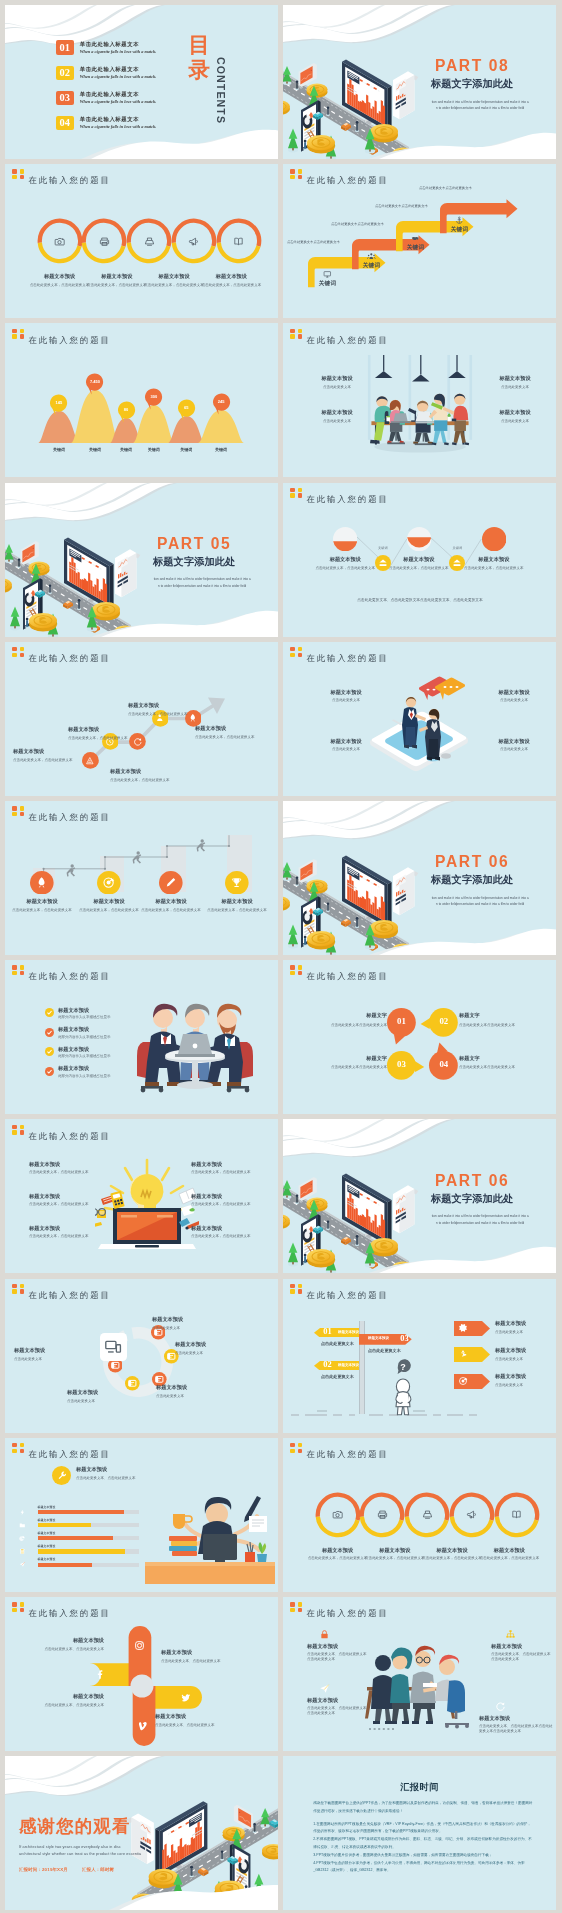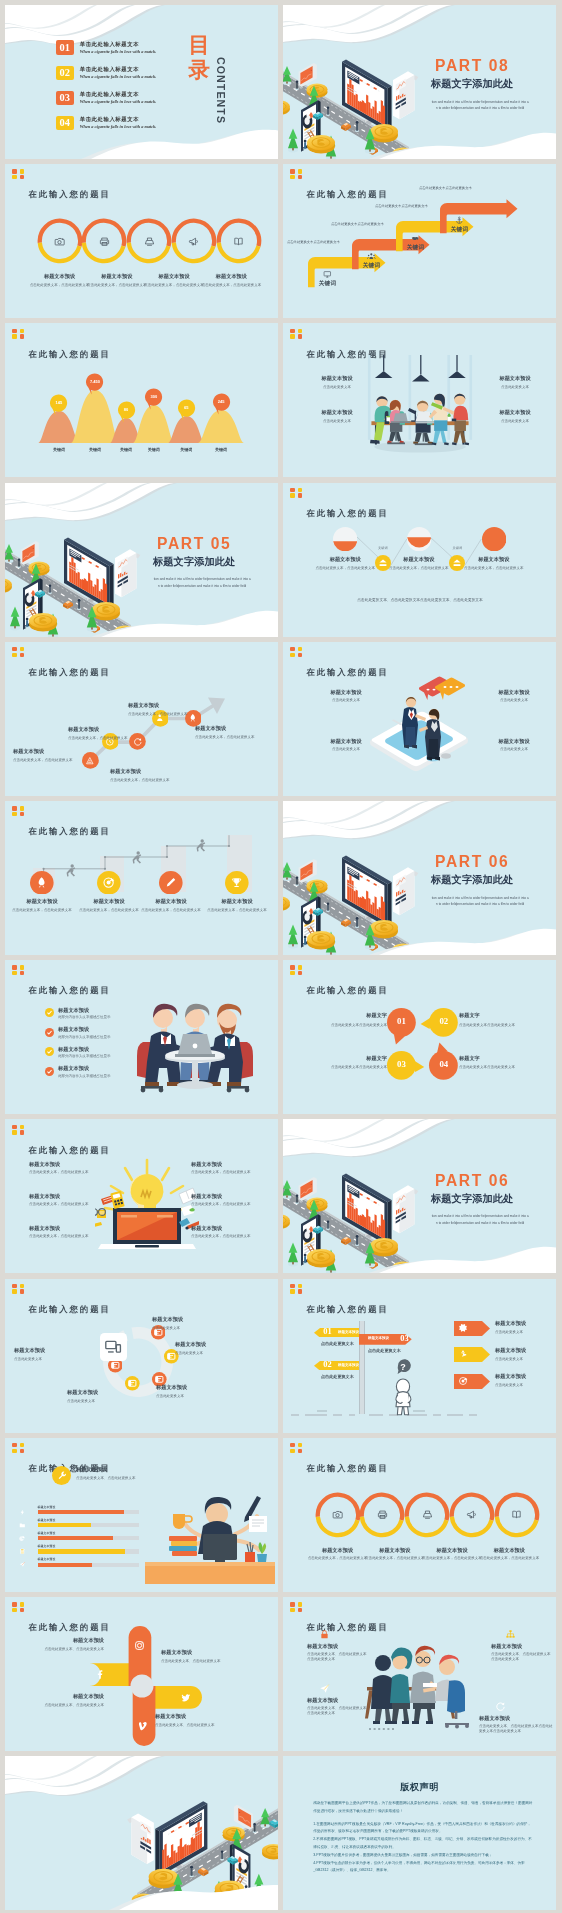--- a/index.html
+++ b/index.html
@@ -6,21 +6,21 @@
 body{width:562px;height:1913px;font-family:"Liberation Sans",sans-serif;overflow:hidden;position:relative;}
 #grid{position:absolute;left:5px;top:5px;width:551px;height:1902px;}
 .slide{position:absolute;width:273px;height:154px;background:#d5ebf1;overflow:hidden;box-sizing:border-box;}
 .hdr{position:absolute;left:6.8px;top:5.2px;display:flex;align-items:flex-start;}
 .badge{width:12.5px;height:10.5px;position:relative;flex:none;}
 .badge i{position:absolute;width:4.8px;height:4.4px;border-radius:1px;display:block;}
 .badge i:nth-child(1){left:0;top:0;background:#ef6f3c;}
 .badge i:nth-child(2){left:7.8px;top:0;background:#f6c518;}
 .badge i:nth-child(3){left:0;top:5.6px;background:#f6c518;}
 .badge i:nth-child(4){left:7.8px;top:5.6px;background:#ef6f3c;}
-.hdr .t{margin-left:4.2px;margin-top:21px;font-size:8.4px;font-weight:bold;color:#3f4b55;letter-spacing:1.9px;line-height:1;white-space:nowrap;}
+.hdr .t{margin-left:4.2px;margin-top:7px;font-size:8.4px;font-weight:normal;color:#3f4b55;letter-spacing:1.9px;line-height:1;white-space:nowrap;}
 .tp{font-size:5.2px;font-weight:bold;color:#3f4b55;line-height:1.35;white-space:nowrap;}
 .bp{font-size:3.5px;color:#5b6770;line-height:1.5;}
 svg{display:block;}
 .abs{position:absolute;}
 </style>
 </head>
 <body>
 
 <div id="grid">
     <div class="slide" style="left:0.0px;top:0.0px">
@@ -2735,26 +2735,35 @@
           <path d="M95,81.4 L99.4,92.2 L90.6,92.2 Z" fill="#4ac95a"></path>
           <rect x="94.2" y="102.2" width="1.6" height="2.4" fill="#8a6b46"></rect>
         </g>
 
 <g>
           <ellipse cx="82" cy="84" rx="2.1" ry="1.05" fill="#cde6ee"></ellipse>
           <path d="M81.1,76.8 h1.9 v6.9 h-1.9 Z" fill="#4a5a6a"></path>
           <circle cx="82.1" cy="75.5" r="1.4" fill="#2b3a4f"></circle>
         </g>
 </svg>
+      <div class="abs" style="left:14px;top:62px;width:144px">
+<div style="font-size:17.4px;font-weight:bold;color:#ee6f3a;letter-spacing:1.2px;line-height:1">感谢您的观看</div>
+<div style="font-size:3.7px;color:#4a5560;margin-top:8px;line-height:2;white-space:pre-line;letter-spacing:0.15px">If architectural style two years ago everybody also in disc
+architectural style whether can treat as the product the core essentia</div>
+<div style="margin-top:9px;display:flex;gap:14px">
+          <span style="font-size:4.4px;color:#ee6f3a;font-weight:bold;letter-spacing:0.2px">汇报时间：2019年XX月</span>
+          <span style="font-size:4.4px;color:#ee6f3a;font-weight:bold;letter-spacing:0.2px">汇报人：郎时树</span>
+        </div>
+</div>
       <svg class="abs" style="left:0;bottom:0" width="273" height="34" viewBox="0 0 273 34">
 <path d="M273,34 H104 C118,28 132,20 152,17 C172,14 188,19 208,17 C230,15 252,9 273,10 Z" fill="#e5ecee"></path>
 <path d="M273,34 H114 C128,27 142,19 162,16 C182,13 196,18 216,16 C236,14 254,8 273,9 Z" fill="#ffffff"></path>
 </svg>
     </div>
     <div class="slide" style="left:278.0px;top:1751.2px">
-      <div class="abs" style="left:0;top:25px;width:273px;text-align:center;font-size:9.2px;font-weight:bold;color:#1f3a4a;letter-spacing:0.5px">版权声明</div>
+      <div class="abs" style="left:0;top:25px;width:273px;text-align:center;font-size:9.2px;font-weight:bold;color:#1f3a4a;letter-spacing:0.5px">汇报时间</div>
       <div class="abs" style="left:30.2px;top:44px;width:220px;font-size:3.55px;color:#2b6378;line-height:2.2;letter-spacing:0.05px">感谢您下载图图网平台上提供的PPT作品，为了您和图图网以及原创作者的利益，请勿复制、传播、销售，否则将承担法律责任！图图网对作品进行维权，按照传播下载次数进行十倍的索取赔偿！</div>
       <div class="abs" style="left:30.2px;top:64.5px;width:220px;font-size:3.55px;color:#2b6378;line-height:2.2;letter-spacing:0.05px;white-space:pre-line">1.在图图网站所有的PPT模板是会员免版税（VRF：VIP Royalty-Free）作品，受《中国人民共和国著作法》和《世界版权公约》的保护，作品的所有权、版权和署名权归图图网所有，您下载的是PPT模板素材的使用权。
 2.不得将图图网的PPT模板、PPT素材或其组成部分作为商标、图标、标志、出版、印记、分销、发布或任何解释为发源性分发的行为、不得转授权、出资、转让本协议或者本协议中的权利。
 3.PPT模板中的图片仅供参考，图图网提供大量高清正版图库，如画需要，如有需要请至图图网站版块自行下载；
 4.PPT模板中包含的部分字体为参考，仅供个人学习使用，不得商用。网站不对您的字体使用行为负责。可商用字体参考：宋体、仿宋_GB2312（或仿宋）、楷体_GB2312、黑体等。</div>
     </div>
   </div>
 
 </body></html>

